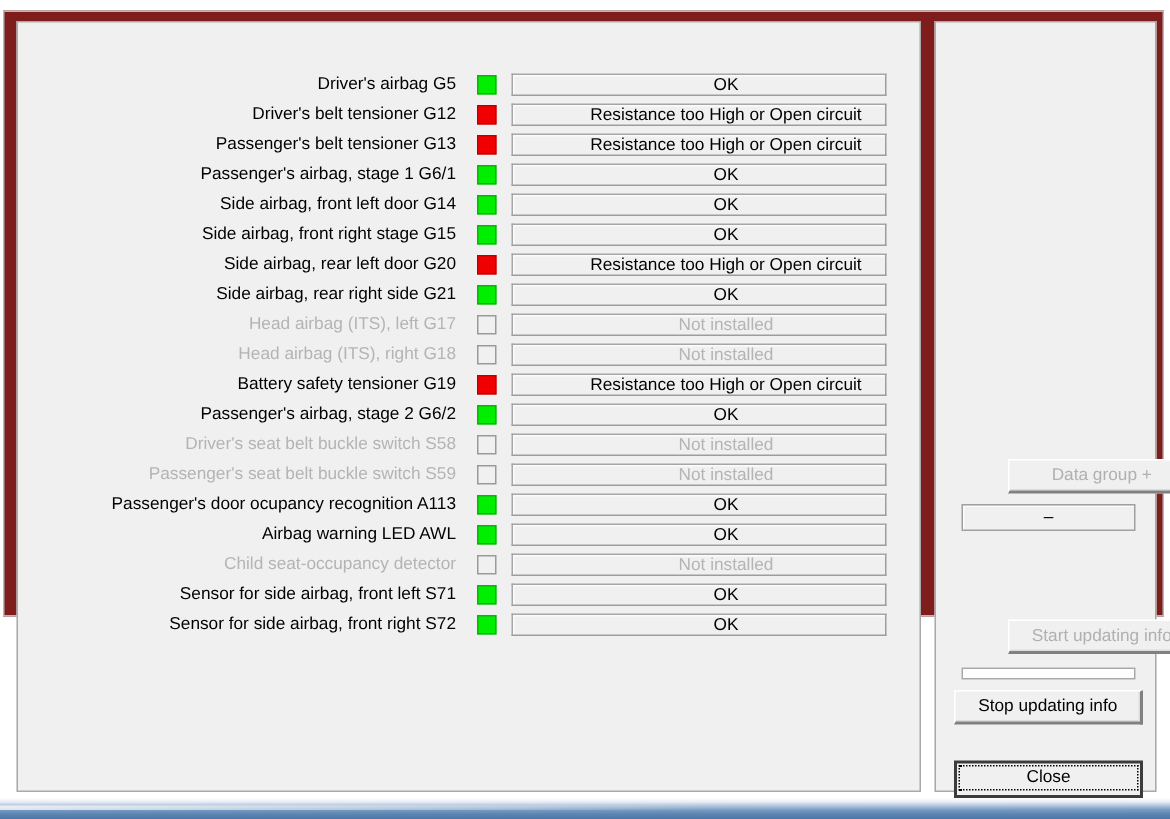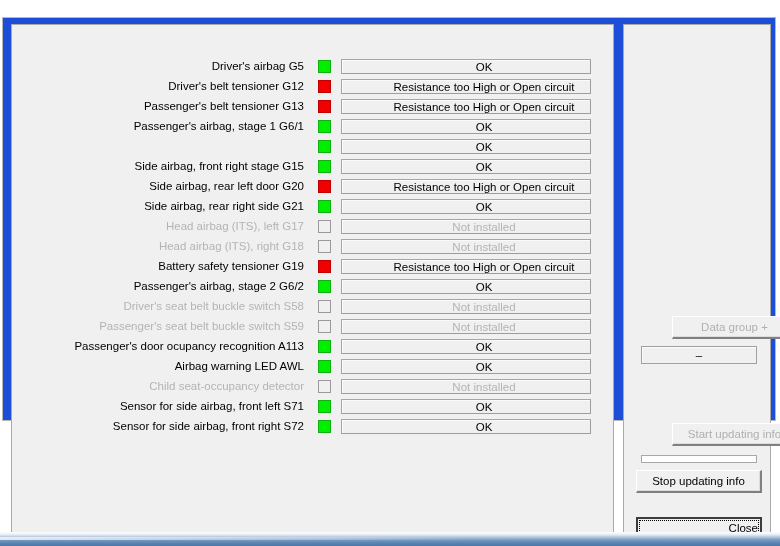--- a/index.html
+++ b/index.html
@@ -20,24 +20,24 @@
     position: absolute;
     left: 0; top: 0;
     width: 780px;
     height: 546px;
     background: #ffffff;
   }
 
   
   .window-frame {
     position: absolute;
-    left: 2px; top: 17px;
+    left: 2px; top: 7px;
     width: 774px;
     height: 404px;
-    background: #1d4ed8;
+    background: #7f1d1d;
     border: 1px solid #b8b8b8;
     box-sizing: border-box;
   }
 
   .bottom-chrome {
     position: absolute;
     left: 0; top: 532px;
     width: 780px;
     height: 14px;
     background: linear-gradient(to bottom,
@@ -148,21 +148,20 @@
   .btn.is-disabled { color: #b0b0b0; margin-left: 36px; }
 
   .btn.is-focused {
     border-top: 2px solid #3c3c3c;
     border-left: 2px solid #3c3c3c;
     border-right: 2px solid #3c3c3c;
     border-bottom: 2px solid #3c3c3c;
     box-shadow: none;
     background: #f0f0f0;
     line-height: 19px;
-    text-align: right;
   }
   .btn.is-focused .btn-inner {
     display: block;
     margin: 1px;
     height: 15px;
     line-height: 15px;
     border: 1px dotted #000000;
   }
 
   .flat-field {
@@ -222,20 +221,21 @@
             <div class="row-label">Passenger's belt tensioner G13</div>
             <div class="row-indicator"></div>
             <div class="row-status">Resistance too High or Open circuit</div>
           </div>
           <div class="row is-ok">
             <div class="row-label">Passenger's airbag, stage 1 G6/1</div>
             <div class="row-indicator"></div>
             <div class="row-status">OK</div>
           </div>
           <div class="row is-ok">
+            <div class="row-label">Side airbag, front left door G14</div>
             <div class="row-indicator"></div>
             <div class="row-status">OK</div>
           </div>
           <div class="row is-ok">
             <div class="row-label">Side airbag, front right stage G15</div>
             <div class="row-indicator"></div>
             <div class="row-status">OK</div>
           </div>
           <div class="row is-fail">
             <div class="row-label">Side airbag, rear left door G20</div>

